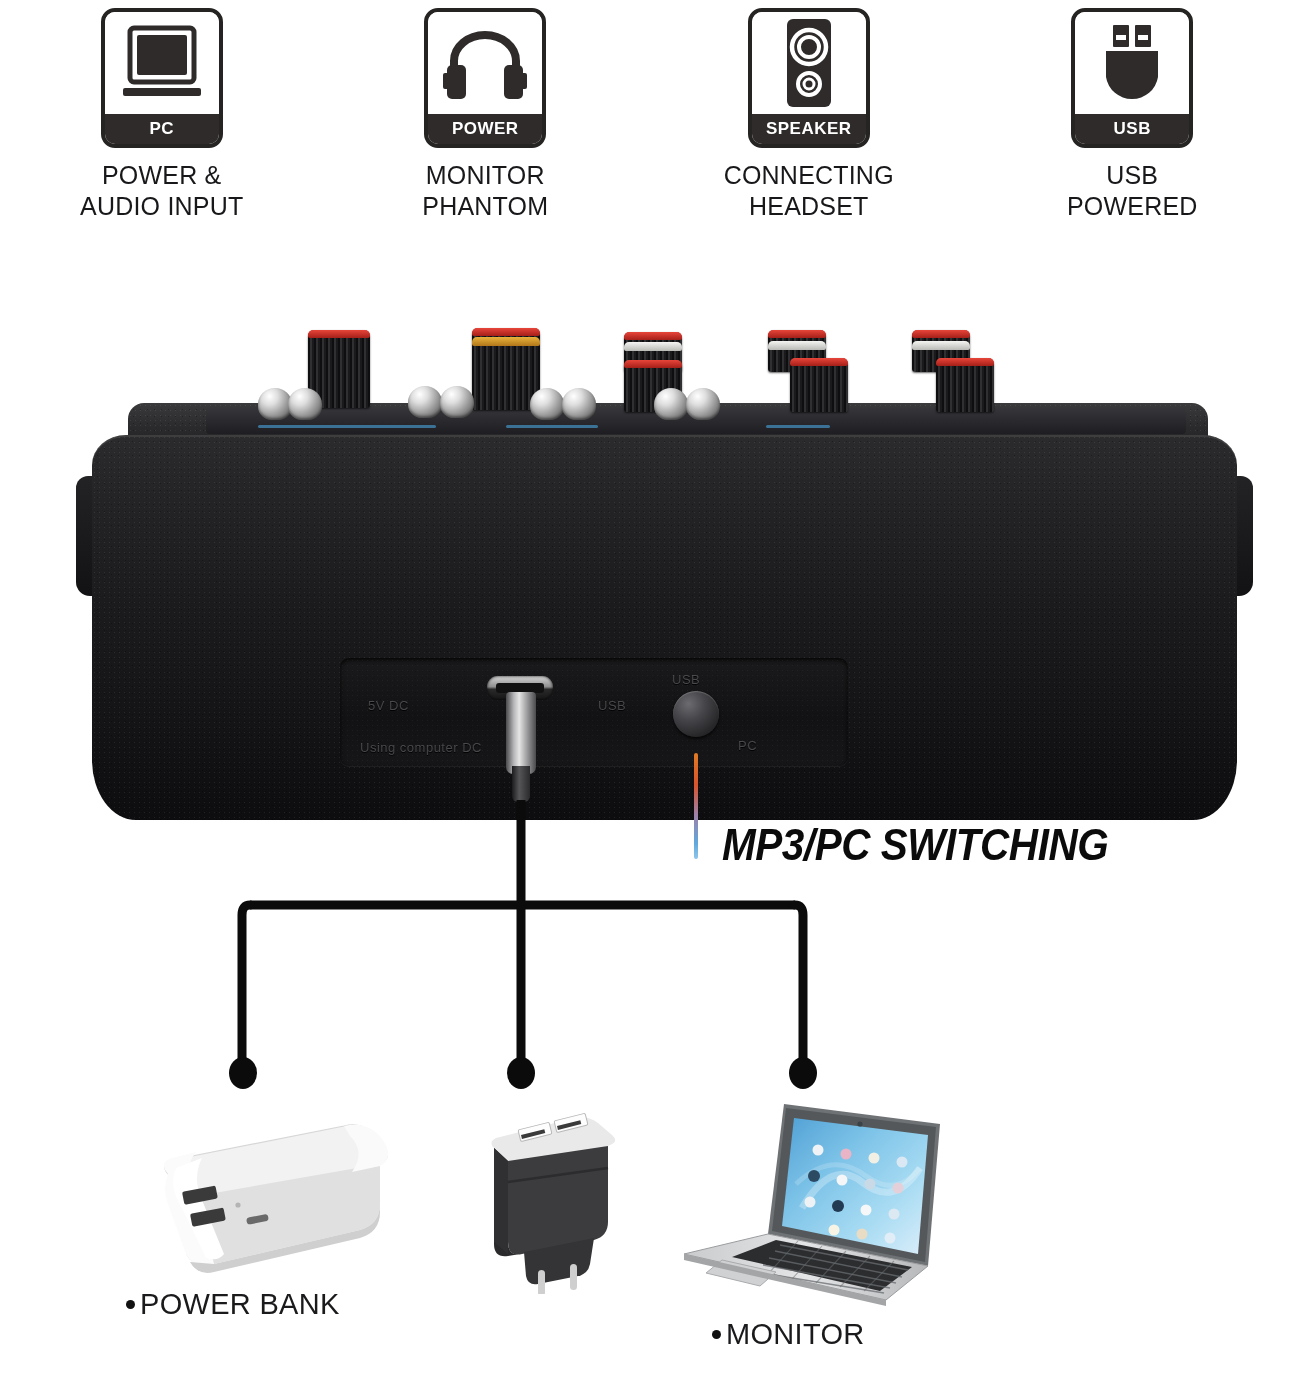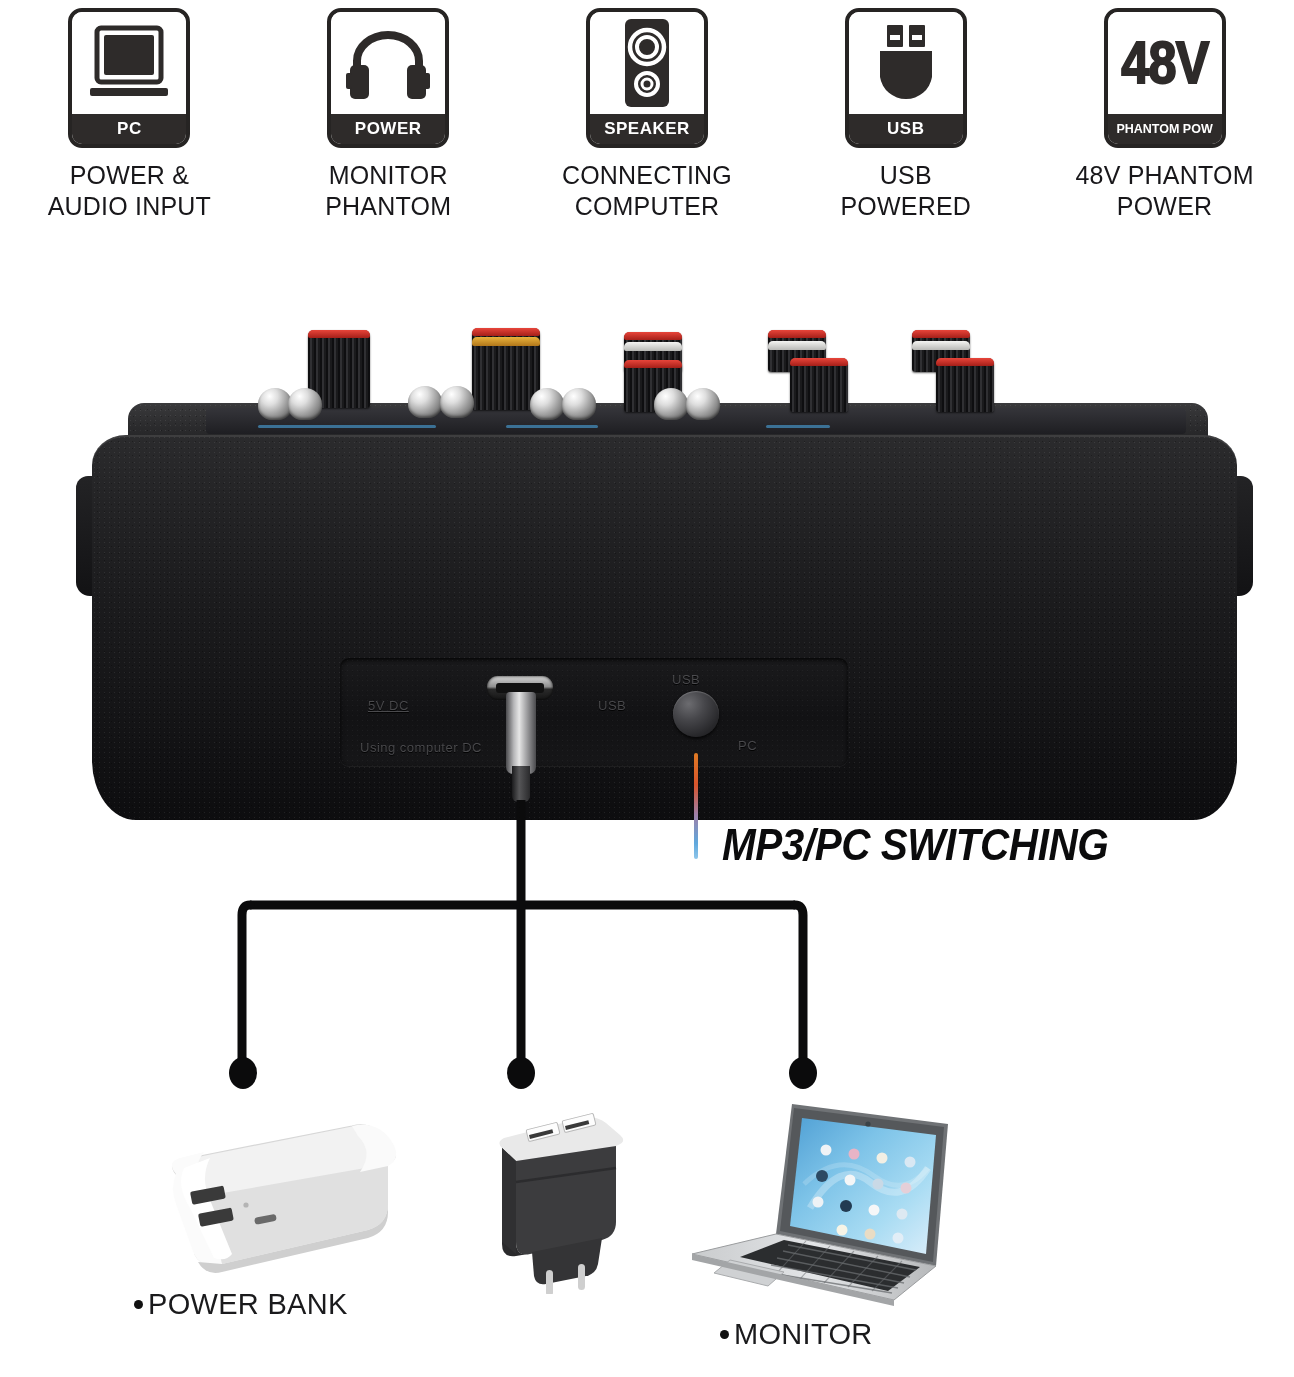--- a/index.html
+++ b/index.html
@@ -236,21 +236,21 @@
     font-weight: bold;
     font-style: italic;
     color: #0b0b0c;
     letter-spacing: -0.5px;
     transform: scaleX(0.92);
     transform-origin: left center;
     white-space: nowrap;
   }
 
   
-  .devices { position: absolute; left: 8px; top: 1080px; width: 1050px; height: 297px; text-decoration: underline; }
+  .devices { position: absolute; left: 0; top: 1080px; width: 1050px; height: 297px; text-decoration: underline; }
 
   .dev-caption {
     position: absolute;
     font-size: 29px;
     color: #1a1a1c;
     letter-spacing: .3px;
     white-space: nowrap;
   }
   .bullet-dot {
     display: inline-block;
@@ -324,50 +324,40 @@
           <circle cx="35" cy="31" r="17" fill="none" stroke="#fff" stroke-width="4.5"></circle>
           <circle cx="35" cy="31" r="10" fill="none" stroke="#fff" stroke-width="4"></circle>
           <circle cx="35" cy="31" r="4.5" fill="#2e2b2a"></circle>
           <circle cx="35" cy="68" r="11" fill="none" stroke="#fff" stroke-width="4"></circle>
           <circle cx="35" cy="68" r="5" fill="none" stroke="#fff" stroke-width="3"></circle>
         </svg>
       </div>
       <div class="badge-foot">SPEAKER</div>
     </div>
     <div class="cell-caption">CONNECTING
-COMPUTER</div>
+HEADSET</div>
   </div>
 
   <div class="icon-cell">
     <div class="badge">
       <div class="badge-art">
         <svg width="78" height="88" viewBox="0 0 78 88">
           <rect class="dark" x="20" y="6" width="16" height="22" rx="1"></rect>
           <rect x="23" y="16" width="10" height="5" fill="#fff"></rect>
           <rect class="dark" x="42" y="6" width="16" height="22" rx="1"></rect>
           <rect x="45" y="16" width="10" height="5" fill="#fff"></rect>
           <path d="M13 32 h52 v26 a26 26 0 0 1 -26 22 a26 26 0 0 1 -26 -22 z" class="dark"></path>
         </svg>
       </div>
       <div class="badge-foot">USB</div>
     </div>
     <div class="cell-caption">USB
 POWERED</div>
   </div>
 
-  <div class="icon-cell">
-    <div class="badge">
-      <div class="badge-art">
-        <div class="txt48">48V</div>
-      </div>
-      <div class="badge-foot small">PHANTOM POW</div>
-    </div>
-    <div class="cell-caption">48V PHANTOM
-POWER</div>
-  </div>
 </div>
 
 <div class="device-stage">
 
   <div class="left-ear"></div>
   <div class="right-ear"></div>
 
   <div class="mixer-top-deck">
     <div class="speckle"></div>
   </div>
@@ -415,21 +405,21 @@
   <div class="jack" style="left:654px; top:88px; width:34px; height:32px;"></div>
   <div class="jack" style="left:686px; top:88px; width:34px; height:32px;"></div>
 
   <div class="mixer-body">
     <div class="speckle"></div>
   </div>
 
   <div class="rear-panel">
     <div class="speckle" style="opacity:.25;"></div>
   </div>
-  <div class="emboss" style="left:368px; top:398px;text-decoration:underline;">5V DC</div>
+  <div class="emboss" style="left:368px; top:398px;">5V DC</div>
   <div class="emboss" style="left:352px; top:440px;margin-left:8px;">Using computer DC</div>
   <div class="emboss" style="left:598px; top:398px;">USB</div>
   <div class="emboss" style="left:672px; top:372px;">USB</div>
   <div class="emboss" style="left:738px; top:438px;">PC</div>
 
   <div class="usb-port"></div>
   <div class="plug-shell"></div>
   <div class="plug-neck"></div>
   <div class="mp3-switch"></div>
 </div>

